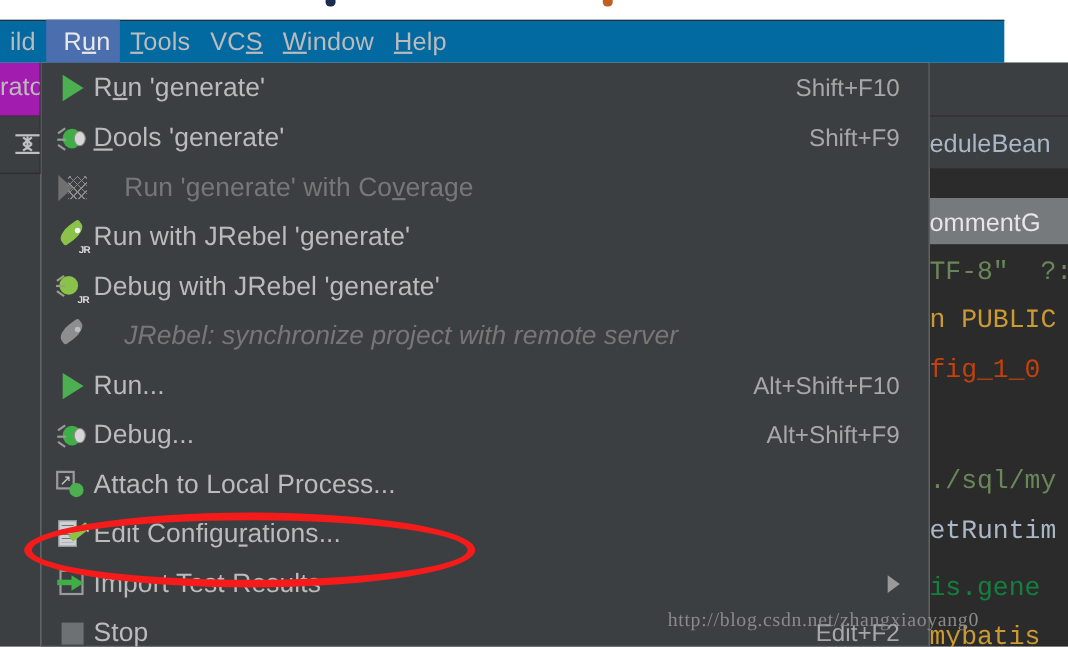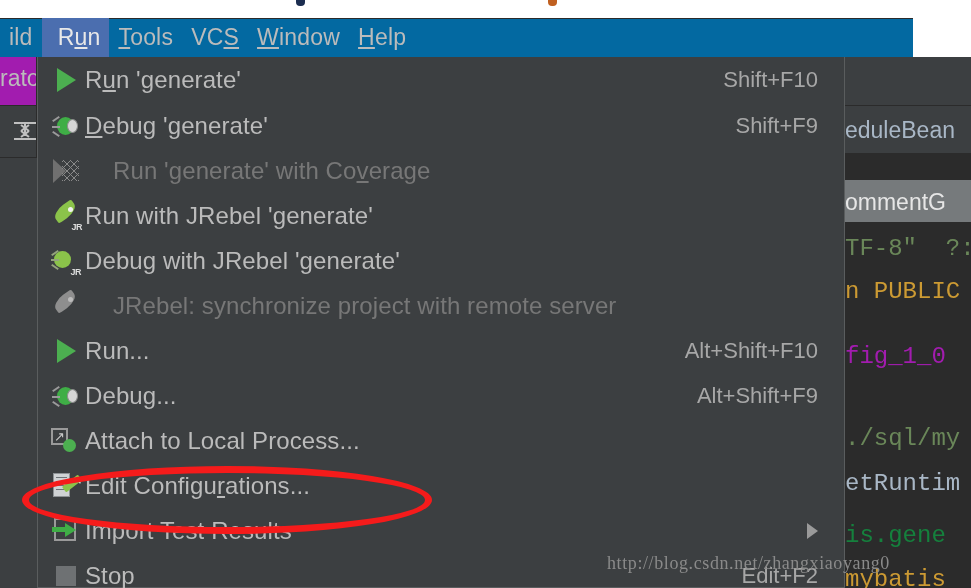--- a/index.html
+++ b/index.html
@@ -226,21 +226,21 @@
   <div class="editor-bg"></div>
   <div class="ed-strip s1"></div>
   <div class="ed-strip s2"></div>
   <div class="ed-hl"></div>
 
   <div class="ed-text" style="left:845px; top:117px; color:#a9b7c6;">eduleBean</div>
   <div class="ed-text" style="left:845px; top:189px; color:#e6e6e6;">ommentG</div>
 
   <div class="ed-line" style="top:235px; color:#6a8759;">TF-8"  ?:</div>
   <div class="ed-line" style="top:278px; color:#cc9a33;">n PUBLIC</div>
-  <div class="ed-line" style="top:343px; color:#a21caf;">fig_1_0</div>
+  <div class="ed-line" style="top:324px; color:#c2410c;">fig_1_0</div>
   <div class="ed-line" style="top:425px; color:#6a8759;">./sql/my</div>
   <div class="ed-line" style="top:470px; color:#a9b7c6;">etRuntim</div>
   <div class="ed-line" style="top:522px; color:#15803d;">is.gene</div>
   <div class="ed-line" style="top:566px; color:#cc9a33;">mybatis</div>
 
   <div class="left-col"></div>
   <div class="left-box1">
     <span>rato</span>
   </div>
   <div class="left-box2">
@@ -289,21 +289,21 @@
     <div class="mi" style="height:45px;">
       <div class="icon">
         <div class="ico-bug">
           <div class="body"></div>
             <div class="head"></div>
           <div class="leg" style="left:0px; top:4px;  transform:rotate(-35deg);"></div>
           <div class="leg" style="left:0px; top:12px;"></div>
           <div class="leg" style="left:0px; top:19px; transform:rotate(35deg);"></div>
         </div>
       </div>
-      <div class="label"><span class="mnem">D</span><span>ebug 'generate'</span></div>
+      <div class="label"><span class="mnem">D</span><span>ools 'generate'</span></div>
       <div class="accel">Shift+F9</div>
     </div>
 
     <div class="mi disabled" style="height:45px;">
       <div class="icon">
         <div class="ico-cov">
             <div class="tri"></div>
             <div class="grid"></div>
           </div>
       </div>
@@ -327,21 +327,21 @@
           <div class="body"></div>
           <div class="leg" style="left:0px; top:5px;  transform:rotate(-35deg);"></div>
           <div class="leg" style="left:0px; top:12px;"></div>
           <div class="leg" style="left:0px; top:19px; transform:rotate(35deg);"></div>
           <div class="jr">JR</div>
         </div>
       </div>
       <div class="label">Debug with JRebel 'generate'</div>
     </div>
 
-    <div class="mi disabled" style="height:45px;">
+    <div class="mi disabled" style="height:45px;font-style:italic;">
       <div class="icon">
         <div class="ico-rocket dim">
             <div class="hull"></div>
             <div class="port"></div>
           </div>
       </div>
       <div class="label">JRebel: synchronize project with remote server</div>
     </div>
 
     <div class="mi" style="height:45px;">

